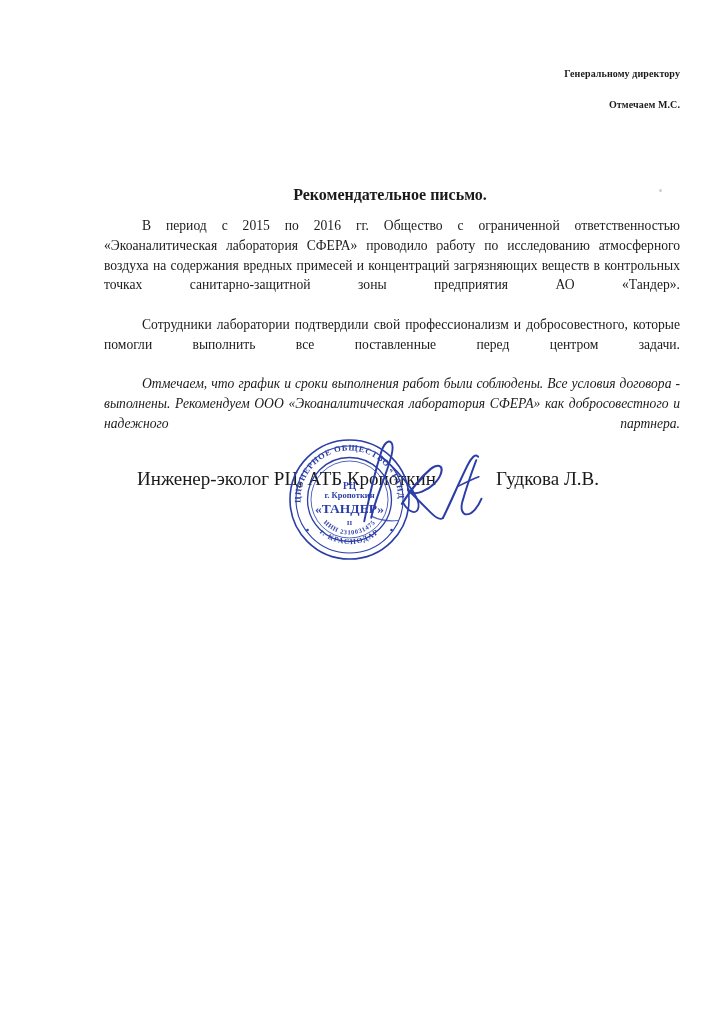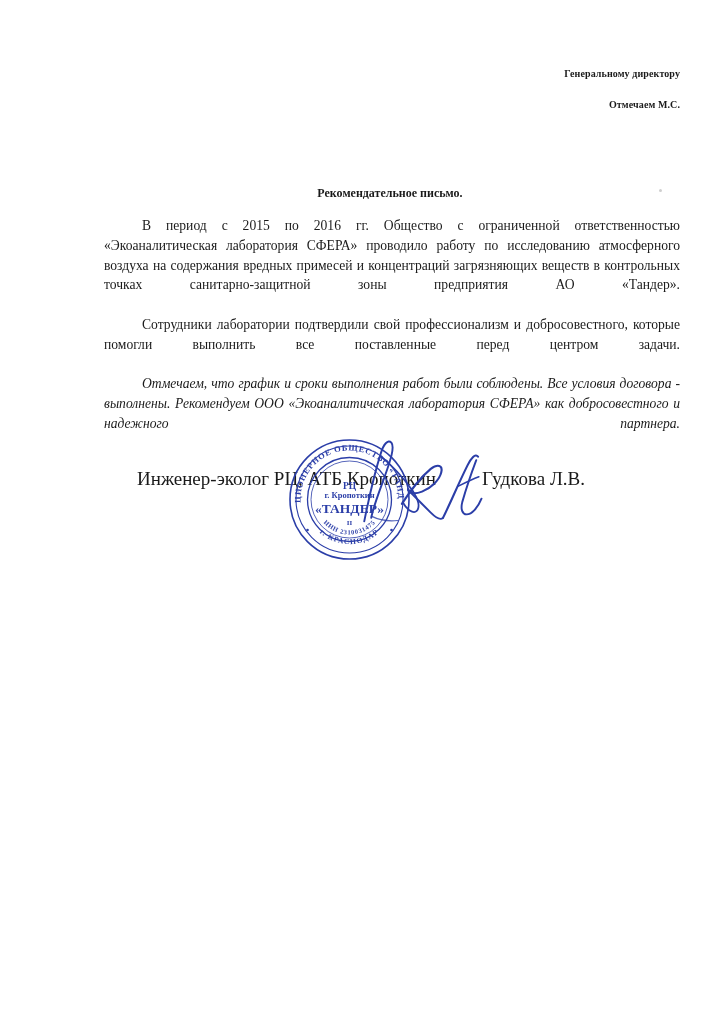--- a/index.html
+++ b/index.html
@@ -40,21 +40,21 @@
   }
 
   
   .doc-title {
     position: absolute;
     left: 100px;
     top: 186px;
     width: 580px;
     text-align: center;
     font-weight: bold;
-    font-size: 12px;
+    font-size: 16px;
   }
 
   
   .body-text {
     position: absolute;
     left: 100px;
     top: 216px;
     width: 580px;
     font-size: 13.6px;
     line-height: 19.8px;
@@ -87,21 +87,21 @@
     font-size: 19px;
   }
   .sig-role {
     position: absolute;
     left: 37px;
     top: 0;
     white-space: nowrap;
   }
   .sig-name {
     position: absolute;
-    left: 382px;
+    left: 396px;
     top: 0;
     white-space: nowrap;
   }
 
   
   .seal {
     position: absolute;
     left: 287px;
     top: 437px;
     width: 125px;

